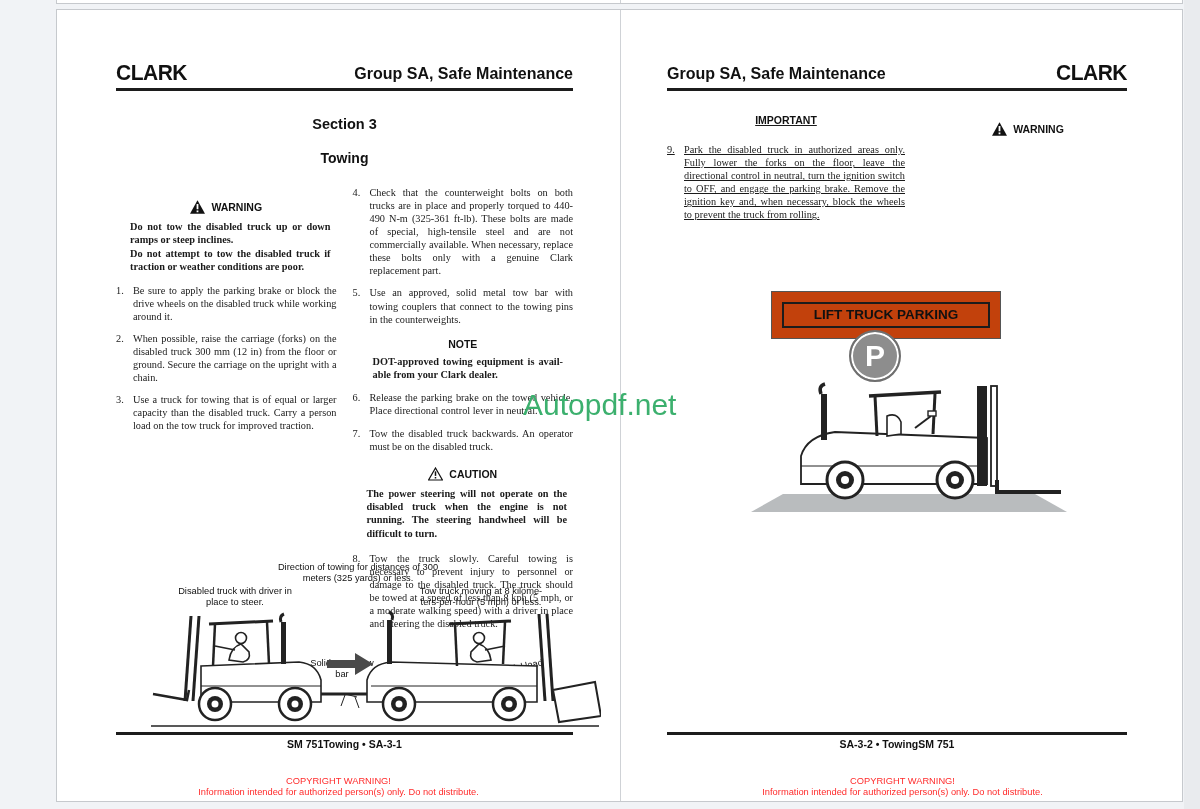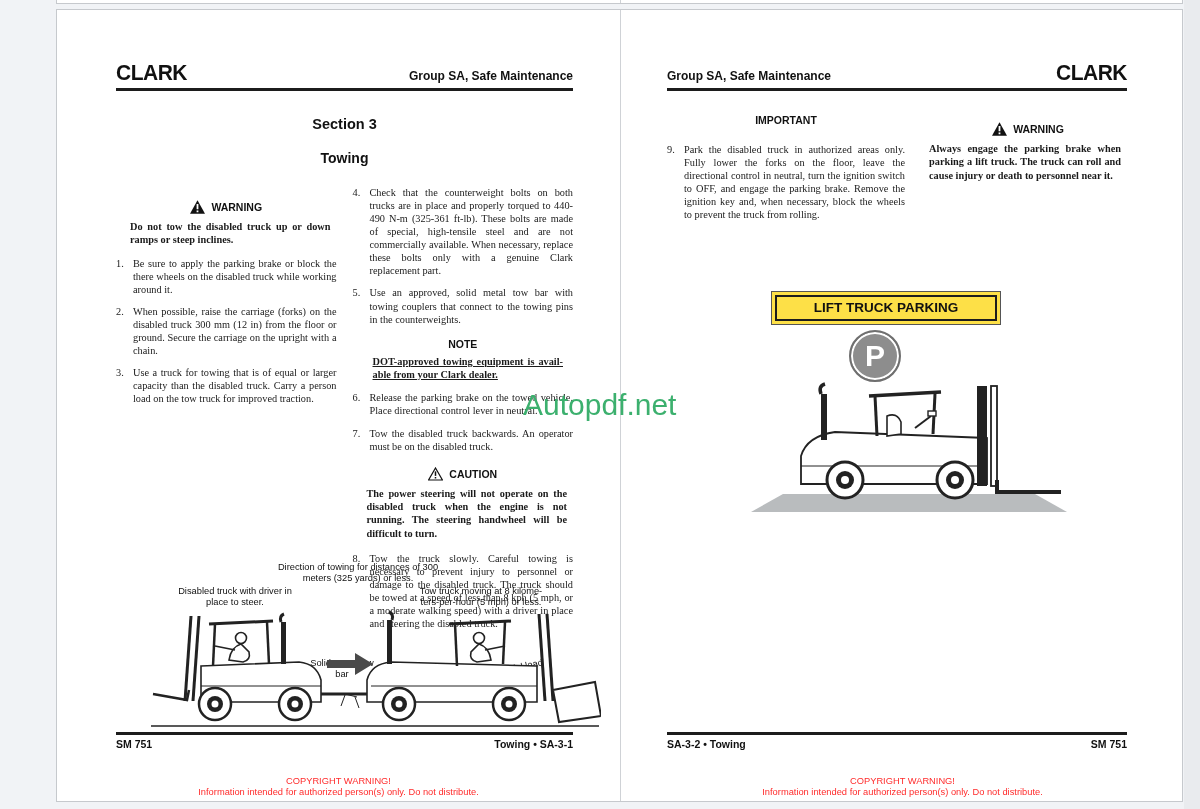--- a/index.html
+++ b/index.html
@@ -27,34 +27,34 @@
     position:absolute; top:54px; display:flex; justify-content:space-between; align-items:flex-end;
     border-bottom:3px solid #1c1c1c; padding-bottom:5px;
   }
   .page.left  .page-header { left:59px; width:457px; }
   .page.right .page-header { left:46px; width:460px; }
 
   .logo {
     font-family:"Liberation Sans", sans-serif; font-weight:900; font-size:21px;
     letter-spacing:-0.5px; transform:scaleY(1.02); line-height:0.9; color:#111;
   }
-  .hdr-title { font-family:"Liberation Sans", sans-serif; font-weight:bold; font-size:12px; color:#111; }
+  .hdr-title { font-family:"Liberation Sans", sans-serif; font-weight:bold; font-size:16px; color:#111; }
 
   .section-title, .section-subtitle {
     position:absolute; left:59px; width:457px; text-align:center;
     font-family:"Liberation Sans", sans-serif; font-weight:bold; color:#111;
   }
   .section-title { top:106px; font-size:14.5px; }
   .section-subtitle { top:140px; font-size:14px; }
 
   .cols { position:absolute; display:flex; }
   .page.left .cols { left:59px; top:176px; width:457px; gap:16px; }
   .page.right .cols { left:46px; top:104px; width:460px; gap:24px; }
   .col { flex:1; }
-  .page.right .col.c1 { flex:0 0 238px; }
+  .page.right .col.c1 { flex:0 0 238px;text-decoration:underline; }
   .page.right .col.c2 { flex:1; padding-top:8px; }
 
   .body-text { font-size:10.3px; line-height:1.27; text-align:justify; }
 
   .alert-head {
     display:flex; justify-content:center; align-items:center; gap:6px;
     font-family:"Liberation Sans", sans-serif; font-weight:bold; font-size:10.5px;
     margin:14px 0 6px 0; color:#111;
   }
   .center-head {
@@ -62,47 +62,47 @@
     font-size:10.5px; margin:12px 0 5px 0; color:#111;
   }
   .bold-block { font-size:10.3px; line-height:1.3; font-weight:bold; text-align:justify; padding:0 6px 0 14px; }
   .bold-block p { margin:0; }
   .tri { width:15px; height:14px; display:inline-block; }
 
   .oitem { display:flex; margin-bottom:9px; font-size:10.3px; line-height:1.27; }
   .oitem .num { flex:0 0 17px; }
   .oitem .txt { flex:1; text-align:justify; }
 
-  .note-block { padding:0 10px 0 20px;text-decoration:underline; }
+  .note-block { padding:0 10px 0 20px; }
 
   
   .diagram { position:absolute; left:92px; top:552px; width:452px; height:175px; }
   .dg-label {
     position:absolute; text-align:center; font-family:"Liberation Sans", sans-serif;
     font-size:9.3px; line-height:1.15; color:#111;
   }
   .dg-svg { position:absolute; left:0; top:36px; width:452px; height:139px; }
 
   .page-footer {
     position:absolute; top:722px; border-top:3px solid #1c1c1c; padding-top:3px;
-    display:flex; justify-content:space-between;
+    display:flex; justify-content:center;
     font-family:"Liberation Sans", sans-serif; font-weight:bold; font-size:10.5px; color:#111;
   }
   .page.left  .page-footer { left:59px; width:457px; }
   .page.right .page-footer { left:46px; width:460px; }
 
   .copyright {
     position:absolute; bottom:3px; left:0; right:0; text-align:center;
     font-family:"Liberation Sans", sans-serif; font-size:9.3px; line-height:1.2; color:#ff2b2b;
   }
 
   
   .parking-sign {
     position:absolute; left:150px; top:281px; width:230px;
-    border:1px solid #555; padding:3px; background:#fde047;
+    border:1px solid #555; padding:10px; background:#c2410c;
   }
   .parking-sign-inner {
     border:2px solid #1c1c1c; text-align:center; padding:3px 0 4px 0;
     font-family:"Liberation Sans", sans-serif; font-weight:bold; font-size:13.5px; color:#111;
   }
   .p-badge {
     position:absolute; left:228px; top:320px; width:52px; height:52px; border-radius:50%;
     background:#8d8d8d; border:2px solid #6f6f6f;
     box-shadow: inset 0 0 0 2px #fff;
     display:flex; align-items:center; justify-content:center;
@@ -143,26 +143,27 @@
           <div class="alert-head">
             <svg class="tri" viewBox="0 0 20 18">
               <polygon points="10,0 20,18 0,18" fill="#111"></polygon>
               <rect x="8.8" y="5" width="2.4" height="7" fill="#fff"></rect>
               <rect x="8.8" y="13.6" width="2.4" height="2.4" fill="#fff"></rect>
             </svg>
             <span>WARNING</span>
           </div>
           <div class="bold-block">
             <p>Do not tow the disabled truck up or down ramps or steep inclines.</p>
+            <p>Do not attempt to tow the disabled truck if traction or weather conditions are poor.</p>
           </div>
 
           <div style="height:10px"></div>
           <div class="oitem">
             <span class="num">1.</span>
-            <span class="txt">Be sure to apply the parking brake or block the there wheels on the disabled truck while working around it.</span>
+            <span class="txt">Be sure to apply the parking brake or block the drive wheels on the disabled truck while working around it.</span>
           </div>
           <div class="oitem">
             <span class="num">2.</span>
             <span class="txt">When possible, raise the carriage (forks) on the disabled truck 300 mm (12 in) from the floor or ground. Secure the carriage on the upright with a chain.</span>
           </div>
           <div class="oitem">
             <span class="num">3.</span>
             <span class="txt">Use a truck for towing that is of equal or larger capacity than the disabled truck. Carry a person load on the tow truck for improved traction.</span>
           </div>
         </div>
@@ -324,23 +325,20 @@
 
         <div class="col c2">
           <div class="alert-head" style="margin-top:0;">
             <svg class="tri" viewBox="0 0 20 18">
               <polygon points="10,0 20,18 0,18" fill="#111"></polygon>
               <rect x="8.8" y="5" width="2.4" height="7" fill="#fff"></rect>
               <rect x="8.8" y="13.6" width="2.4" height="2.4" fill="#fff"></rect>
             </svg>
             <span>WARNING</span>
           </div>
-          <div class="bold-block" style="padding-left:0;">
-            <p>Always engage the parking brake when parking a lift truck. The truck can roll and cause injury or death to personnel near it.</p>
-          </div>
         </div>
       </div>
 
       <div class="parking-sign">
         <div class="parking-sign-inner">LIFT TRUCK PARKING</div>
       </div>
 
       <div class="p-badge">P</div>
 
       <svg class="park-svg" viewBox="0 0 320 142">

